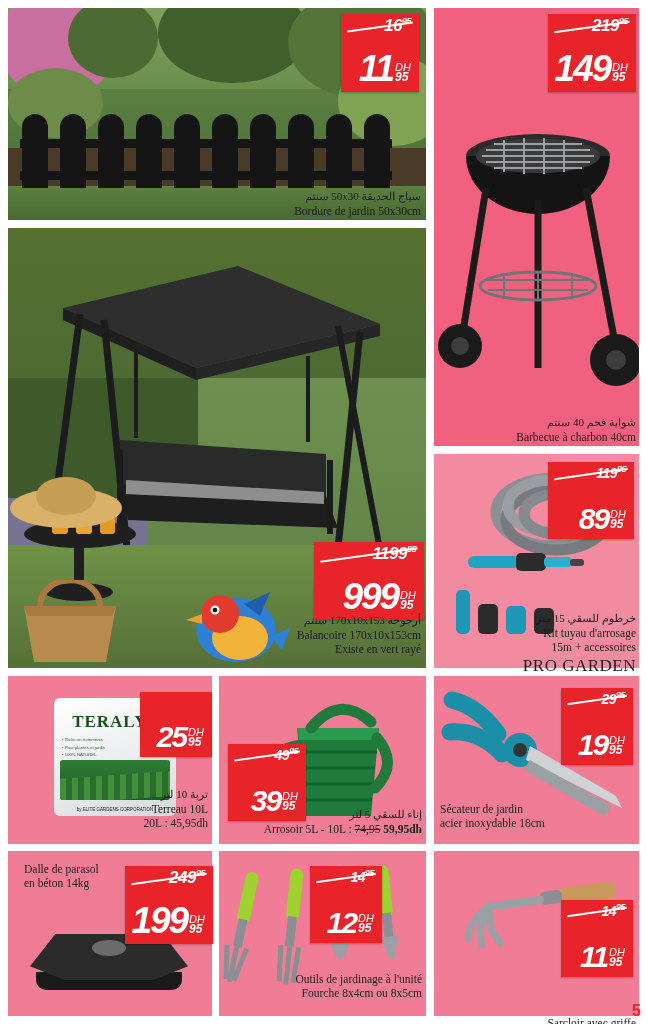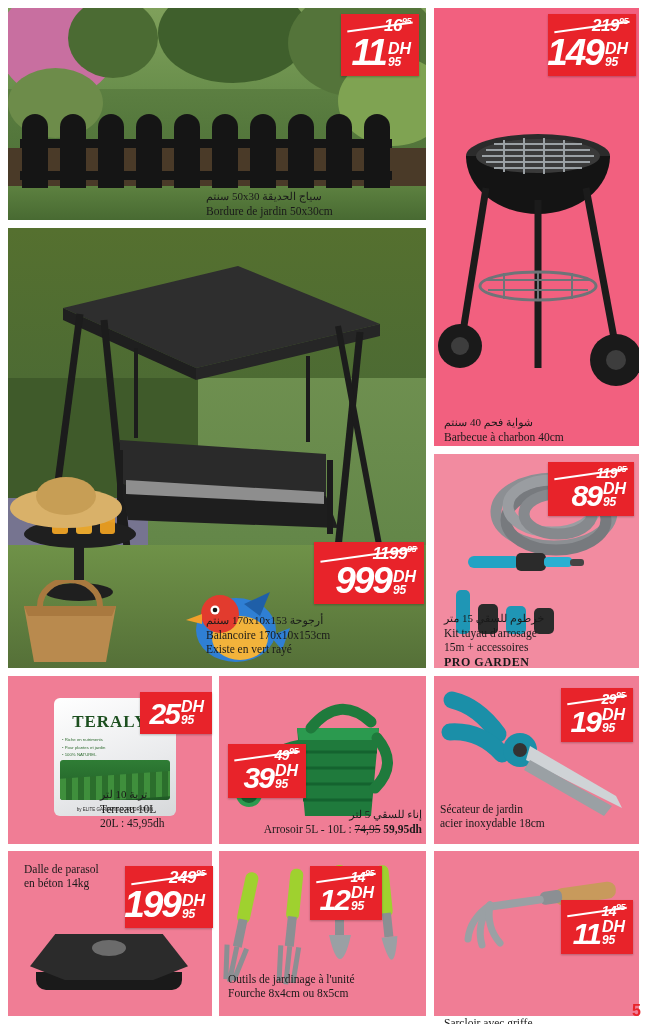--- a/index.html
+++ b/index.html
@@ -63,38 +63,38 @@
     font-style: italic;
     letter-spacing: -2px;
   }
   .price-unit {
     display: flex;
     flex-direction: column;
     align-items: flex-start;
     line-height: .95;
     padding-bottom: 3px;
   }
-  .price-unit .dh { font-size: 16px; font-weight: bold; font-style: italic; }
+  .price-unit .dh { font-size: 11px; font-weight: normal; font-style: italic; margin-top: 28px; }
   .price-unit .cents { font-size: 12px; font-weight: bold; font-style: italic; }
 
   .price-tag.small .price-int { font-size: 30px; }
   .price-tag.small .price-old { font-size: 14px; }
 
   
   .caption {
     position: absolute;
-    text-align: left;
+    text-align: right;
     font-size: 11px;
     color: #1a1a1a;
     line-height: 1.25;
     font-family: "Liberation Serif", serif;
   }
   .caption .ar { direction: rtl; font-size: 11px; }
   .caption .fr { font-size: 11.5px; }
-  .caption .brand { font-weight: bold; font-size: 12px; letter-spacing: .5px; }
+  .caption .brand { font-weight: normal; font-size: 17px; letter-spacing: .5px; }
   .caption.left { text-align: left; }
 
   
   .page-num {
     position: absolute;
     right: 6px; bottom: 4px;
     font-size: 16px;
     font-weight: bold;
     color: #e8232a;
   }

